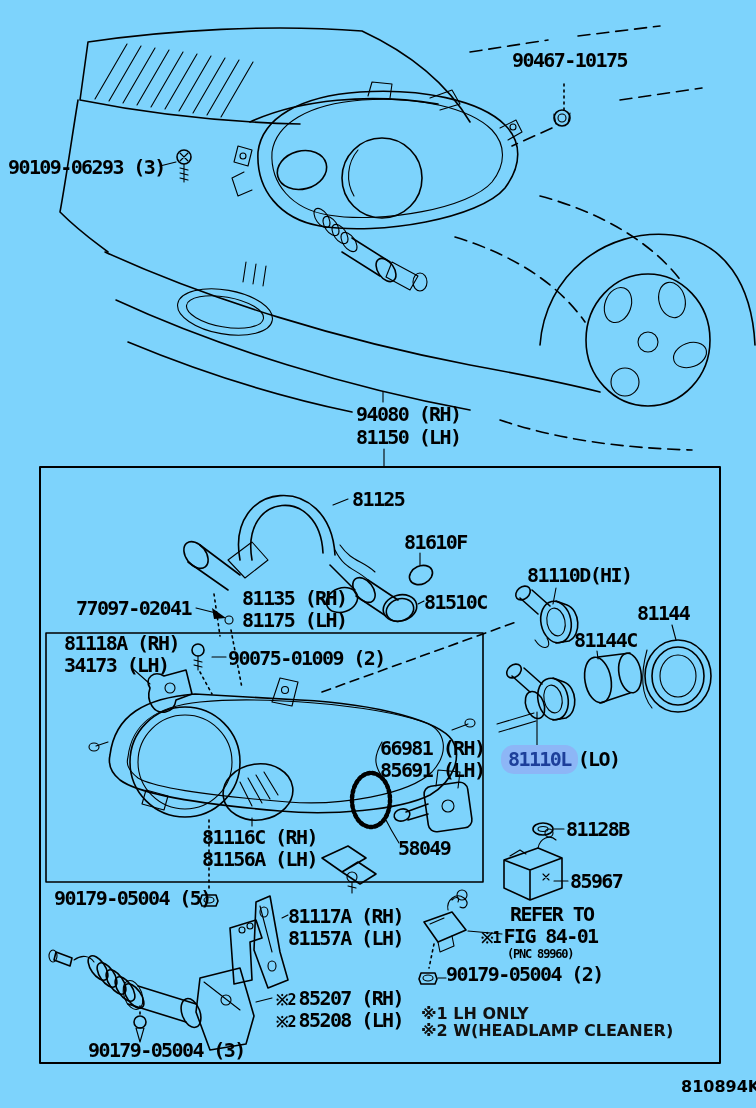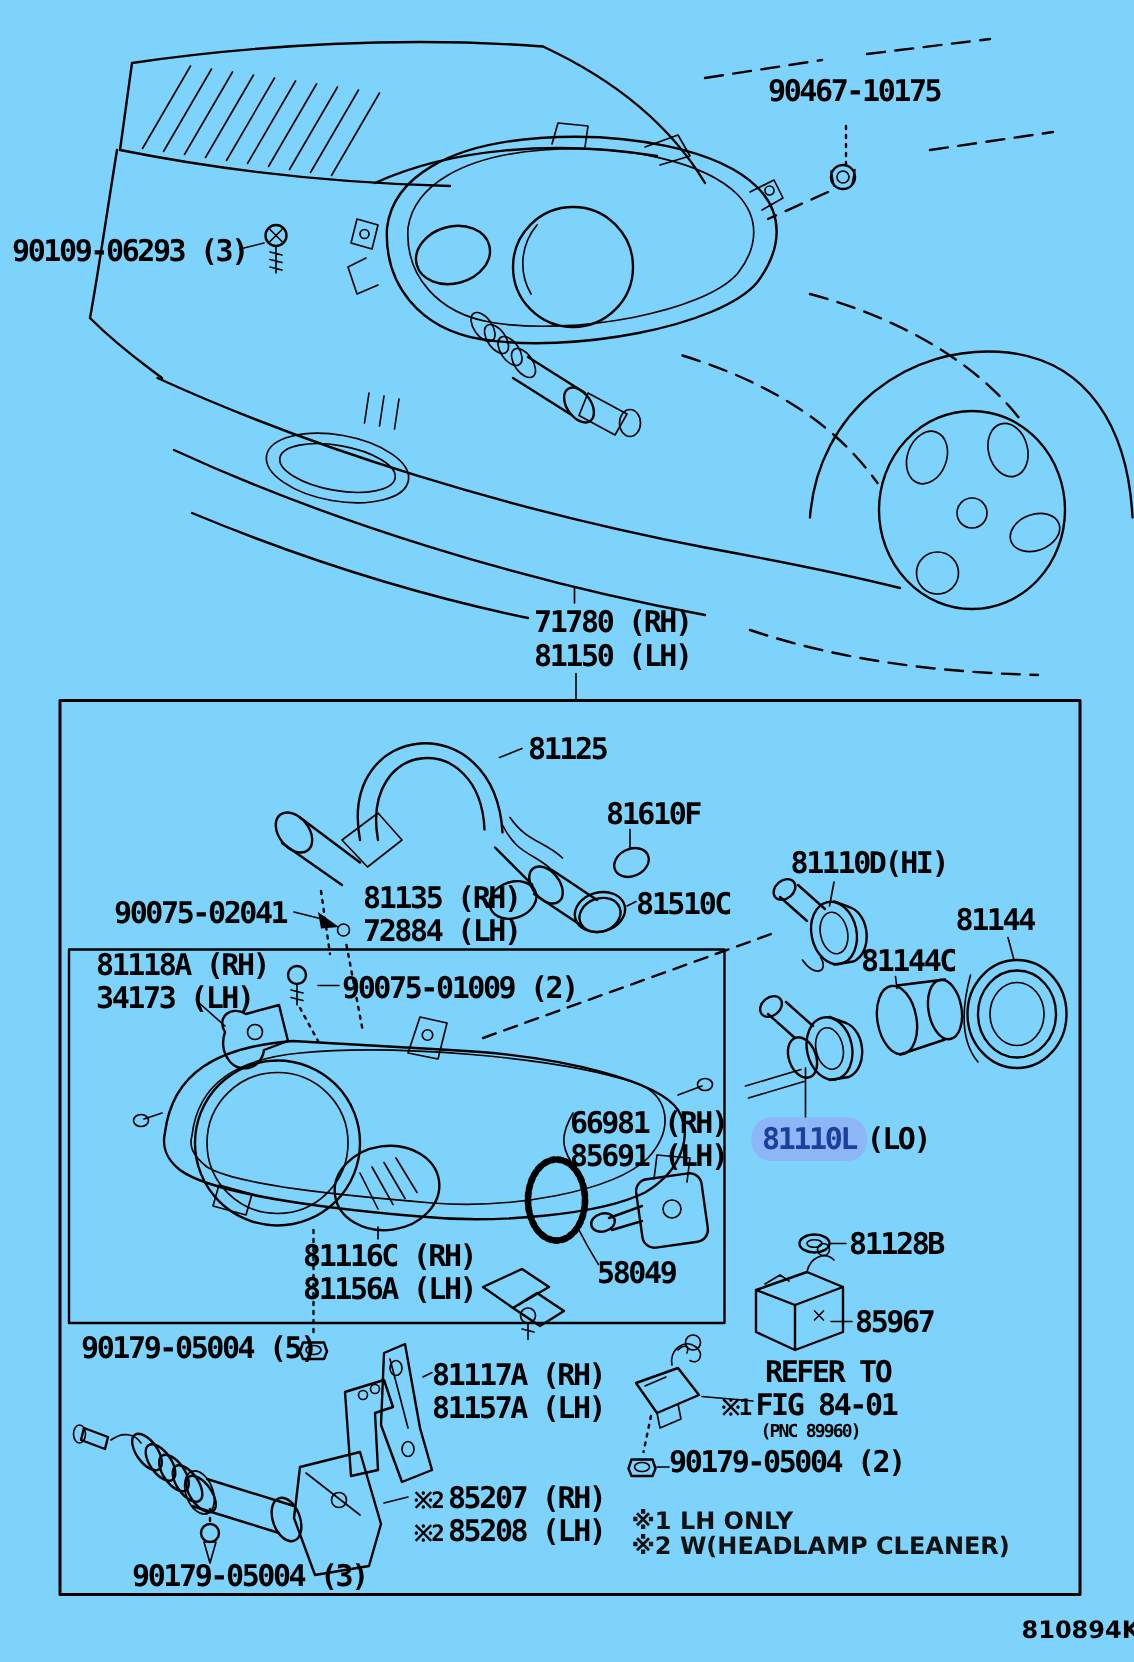--- a/index.html
+++ b/index.html
@@ -265,28 +265,28 @@
       <circle class="st thin" cx="226" cy="1000" r="5"></circle>
       <path class="st thin" d="M204,982 L240,1010 M256,1002 L272,998"></path>
       <path class="st dot" d="M140,1006 L140,1014"></path>
       <circle class="st" cx="140" cy="1022" r="6"></circle>
       <path class="st thin" d="M136,1028 L144,1028 L140,1042 Z"></path>
     </g>
   </svg>
 
   <div class="lbl" style="left:512px;top:50px">90467-10175</div>
   <div class="lbl" style="left:8px;top:157px">90109-06293 (3)</div>
-  <div class="lbl" style="left:356px;top:404px">71780 (RH)</div>
+  <div class="lbl" style="left:356px;top:404px">94080 (RH)</div>
   <div class="lbl" style="left:356px;top:427px">81150 (LH)</div>
 
   <div class="lbl" style="left:352px;top:489px">81125</div>
   <div class="lbl" style="left:404px;top:532px">81610F</div>
-  <div class="lbl" style="left:76px;top:598px">90075-02041</div>
+  <div class="lbl" style="left:76px;top:598px">77097-02041</div>
   <div class="lbl" style="left:242px;top:588px">81135 (RH)</div>
-  <div class="lbl" style="left:242px;top:610px">72884 (LH)</div>
+  <div class="lbl" style="left:242px;top:610px">81175 (LH)</div>
   <div class="lbl" style="left:424px;top:592px">81510C</div>
   <div class="lbl" style="left:527px;top:565px">81110D(HI)</div>
   <div class="lbl" style="left:637px;top:603px">81144</div>
   <div class="lbl" style="left:574px;top:630px">81144C</div>
   <div class="lbl" style="left:64px;top:633px">81118A (RH)</div>
   <div class="lbl" style="left:64px;top:655px">34173 (LH)</div>
   <div class="lbl" style="left:228px;top:648px">90075-01009 (2)</div>
   <div class="lbl" style="left:380px;top:738px">66981 (RH)</div>
   <div class="lbl" style="left:380px;top:760px">85691 (LH)</div>
 

